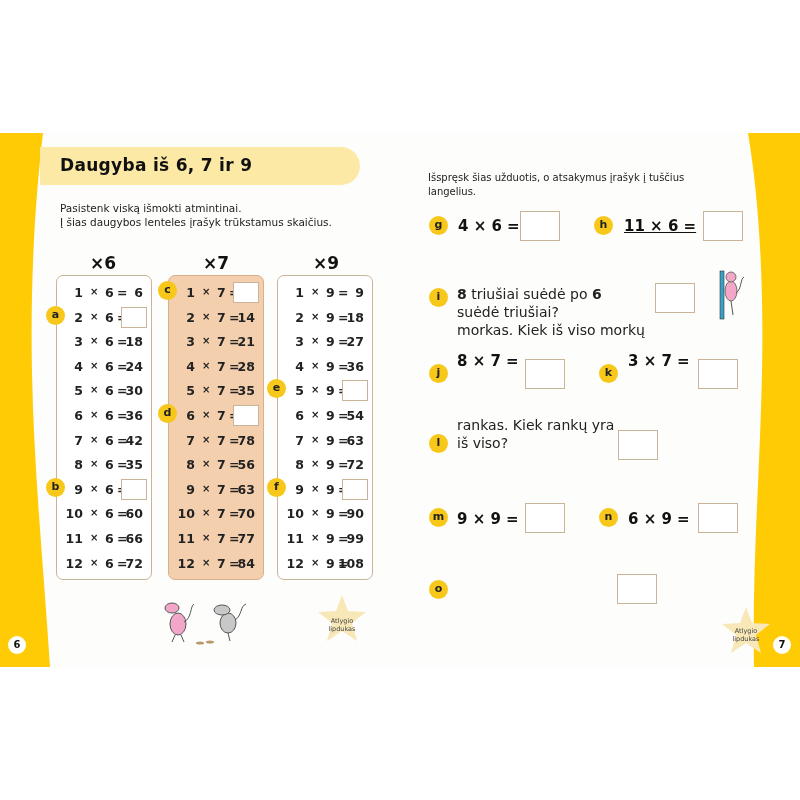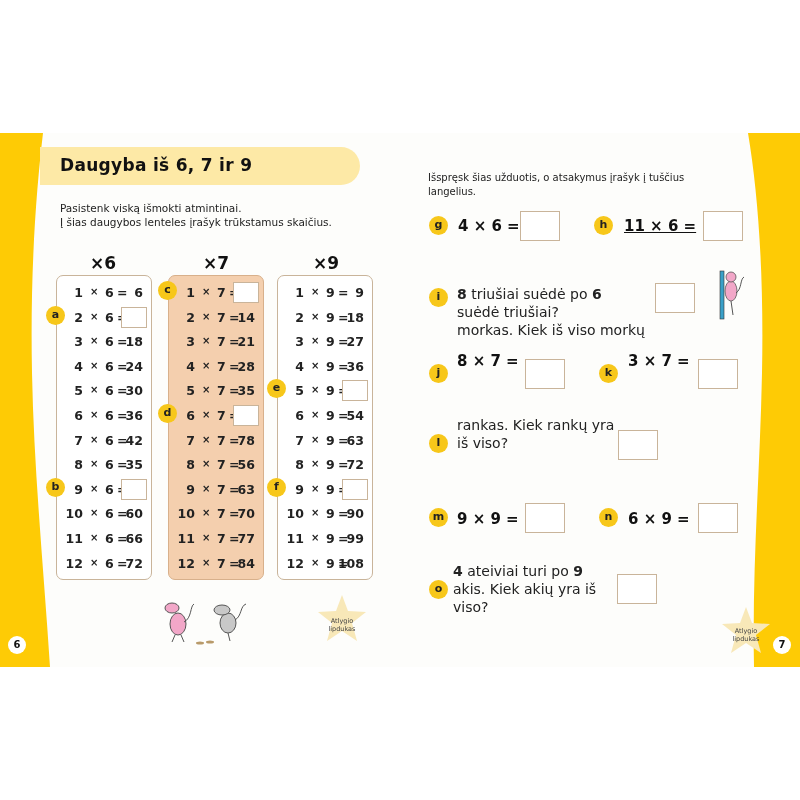--- a/index.html
+++ b/index.html
@@ -378,25 +378,20 @@
   <div class="box" style="left:618px;top:297px;"></div>
 
   <div class="badge" style="left:429px;top:375px;">m</div>
   <div class="q" style="left:457px;top:377px;">9 × 9 =</div>
   <div class="box" style="left:525px;top:370px;"></div>
   <div class="badge" style="left:599px;top:375px;">n</div>
   <div class="q" style="left:628px;top:377px;">6 × 9 =</div>
   <div class="box" style="left:698px;top:370px;"></div>
 
   <div class="badge" style="left:429px;top:447px;">o</div>
-  <div class="word" style="left:453px;top:429px;">
-    <div><b>4</b><span> ateiviai turi po </span><b>9</b></div>
-    <div>akis. Kiek akių yra iš</div>
-    <div>viso?</div>
-  </div>
   <div class="box" style="left:617px;top:441px;"></div>
 
   <svg class="star" style="left:722px;top:474px;" width="48" height="46">
     <polygon points="24,0 30,16 48,17 34,28 39,46 24,36 9,46 14,28 0,17 18,16" fill="#f8e8b8"></polygon>
   </svg>
   <div class="star-text" style="left:721px;top:494px;">
     <div>Atlygio</div>
     <div>lipdukas</div>
   </div>
   <div class="page-num" style="left:773px;top:503px;">7</div>

